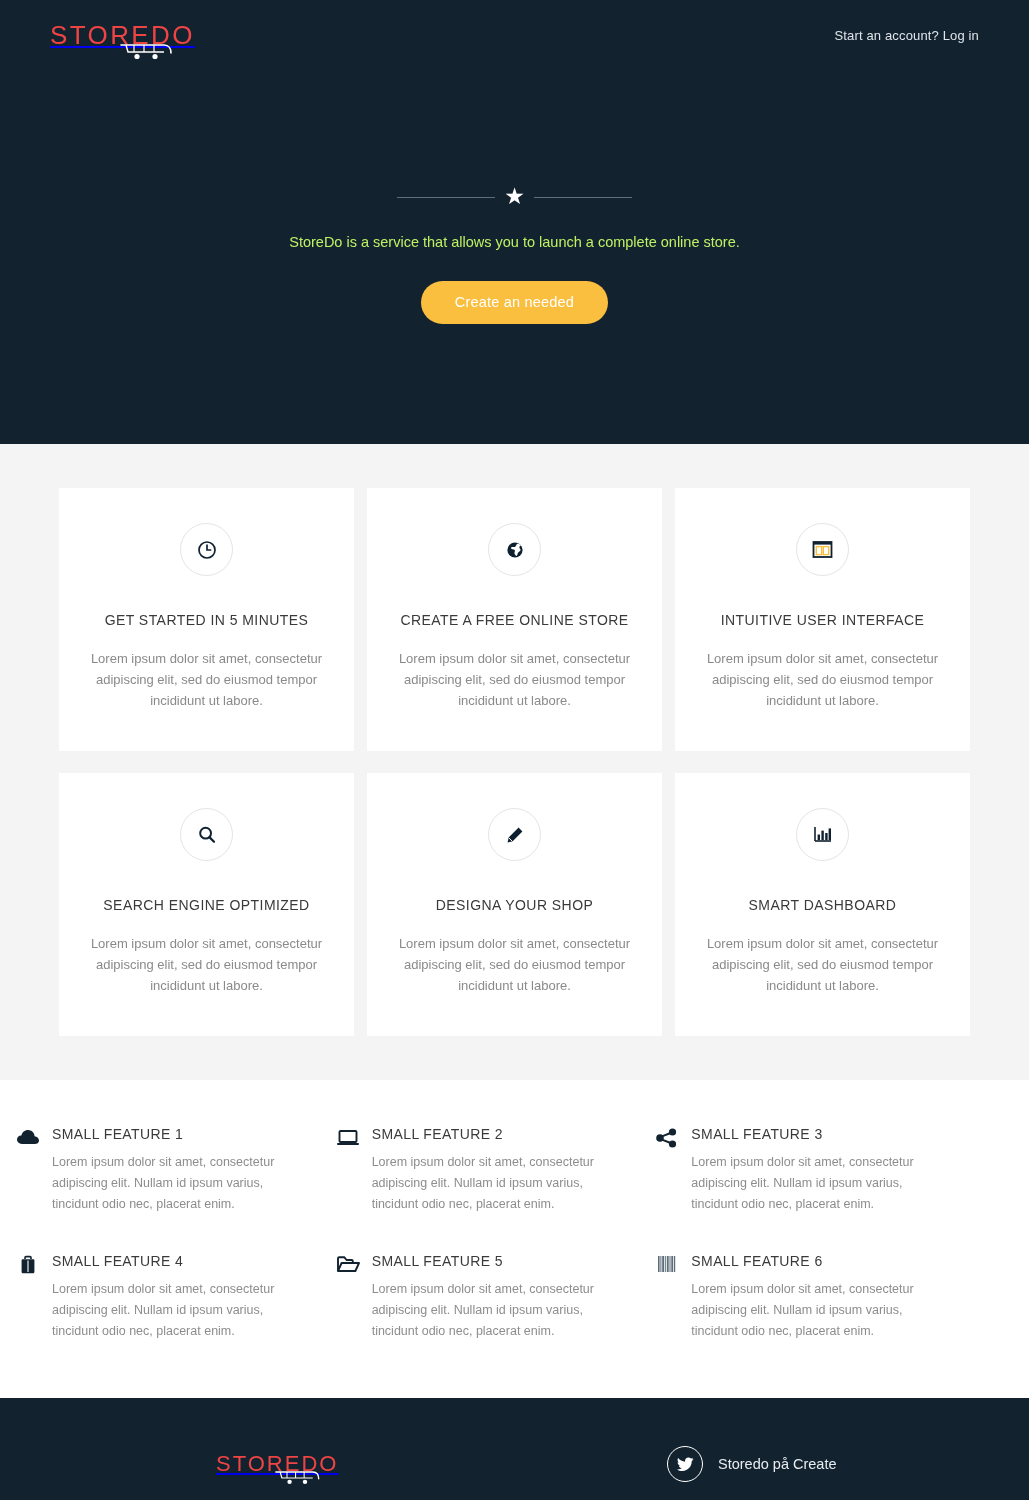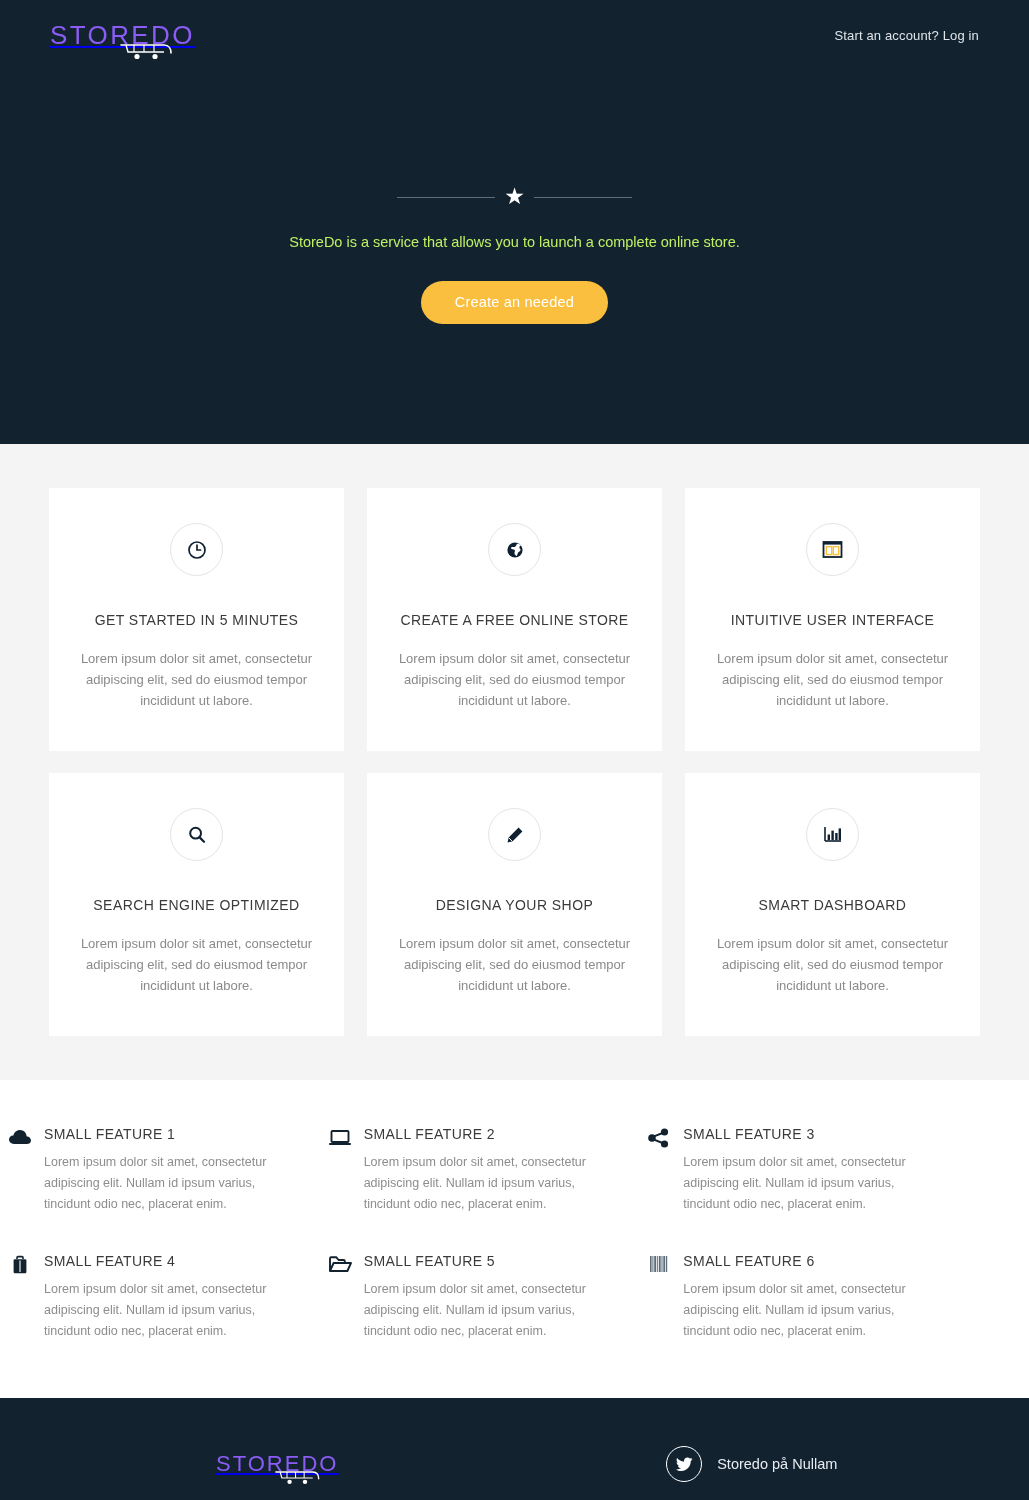--- a/index.html
+++ b/index.html
@@ -37,21 +37,21 @@
   .logo {
     position: relative;
     display: inline-block;
     line-height: 1;
   }
   .logo-text {
     font-family: "Liberation Sans", sans-serif;
     font-size: 26px;
     font-weight: 400;
     letter-spacing: 2.4px;
-    color: #8b5cf6;
+    color: #ef4444;
     display: block;
   }
   .logo-cart {
     position: absolute;
     left: 48%;
     bottom: -13px;
     width: 56px;
     height: 18px;
   }
   .logo-cart svg { display: block; }
@@ -125,21 +125,21 @@
   .cards-section {
     background: #f4f4f4;
     padding: 44px 0 44px 0;
     width: 1029px;
   }
   .cards-grid {
     width: 930px;
     margin: 0 auto;
     display: grid;
     grid-template-columns: repeat(3, 295px);
-    gap: 22px 23px;
+    gap: 22px 13px;
     justify-content: center;
   }
   .card {
     background: #ffffff;
     text-align: center;
     padding: 35px 24px 40px 24px;
     min-height: 252px;
   }
   .card-icon-circle {
     width: 53px;
@@ -163,21 +163,21 @@
   }
   .card-desc {
     font-size: 13px;
     color: #8a8a8a;
     line-height: 1.62;
   }
 
   
   .small-section {
     background: #ffffff;
-    padding: 46px 0 56px 8px;
+    padding: 46px 0 56px 16px;
     width: 852px;
   }
   .small-grid {
     width: 935px;
     margin: 0 auto;
     display: grid;
     grid-template-columns: repeat(3, 1fr);
     gap: 38px 24px;
   }
   .small-item {
@@ -484,20 +484,20 @@
       </a>
     </div>
 
     <div class="footer-col">
       <a class="footer-link" href="#">
         <span class="footer-circle">
           <svg width="17" height="15" viewBox="0 0 17 15">
             <path d="M16.5 2 C15.9 2.3 15.3 2.5 14.6 2.6 C15.3 2.2 15.8 1.5 16.1 0.7 C15.4 1.1 14.7 1.4 13.9 1.6 C13.3 0.9 12.4 0.5 11.4 0.5 C9.5 0.5 8 2 8 3.9 C8 4.2 8 4.4 8.1 4.7 C5.3 4.5 2.8 3.2 1.1 1.1 C0.8 1.6 0.6 2.2 0.6 2.9 C0.6 4.1 1.2 5.1 2.1 5.7 C1.6 5.7 1 5.5 0.6 5.3 C0.6 7 1.8 8.4 3.3 8.7 C3.1 8.8 2.7 8.8 2.4 8.8 C2.2 8.8 2 8.8 1.8 8.7 C2.2 10.1 3.5 11.1 5 11.1 C3.8 12 2.4 12.5 0.8 12.5 C0.5 12.5 0.3 12.5 0 12.5 C1.6 13.5 3.4 14 5.3 14 C11.4 14 14.7 9 14.7 4.6 C14.7 4.5 14.7 4.3 14.7 4.2 C15.4 3.7 16 3 16.5 2 Z" fill="#ffffff"></path>
           </svg>
         </span>
-        <span>Storedo på Nullam</span>
+        <span>Storedo på Create</span>
       </a>
     </div>
 
 
   </div>
 
 </div>
 
 </body></html>

